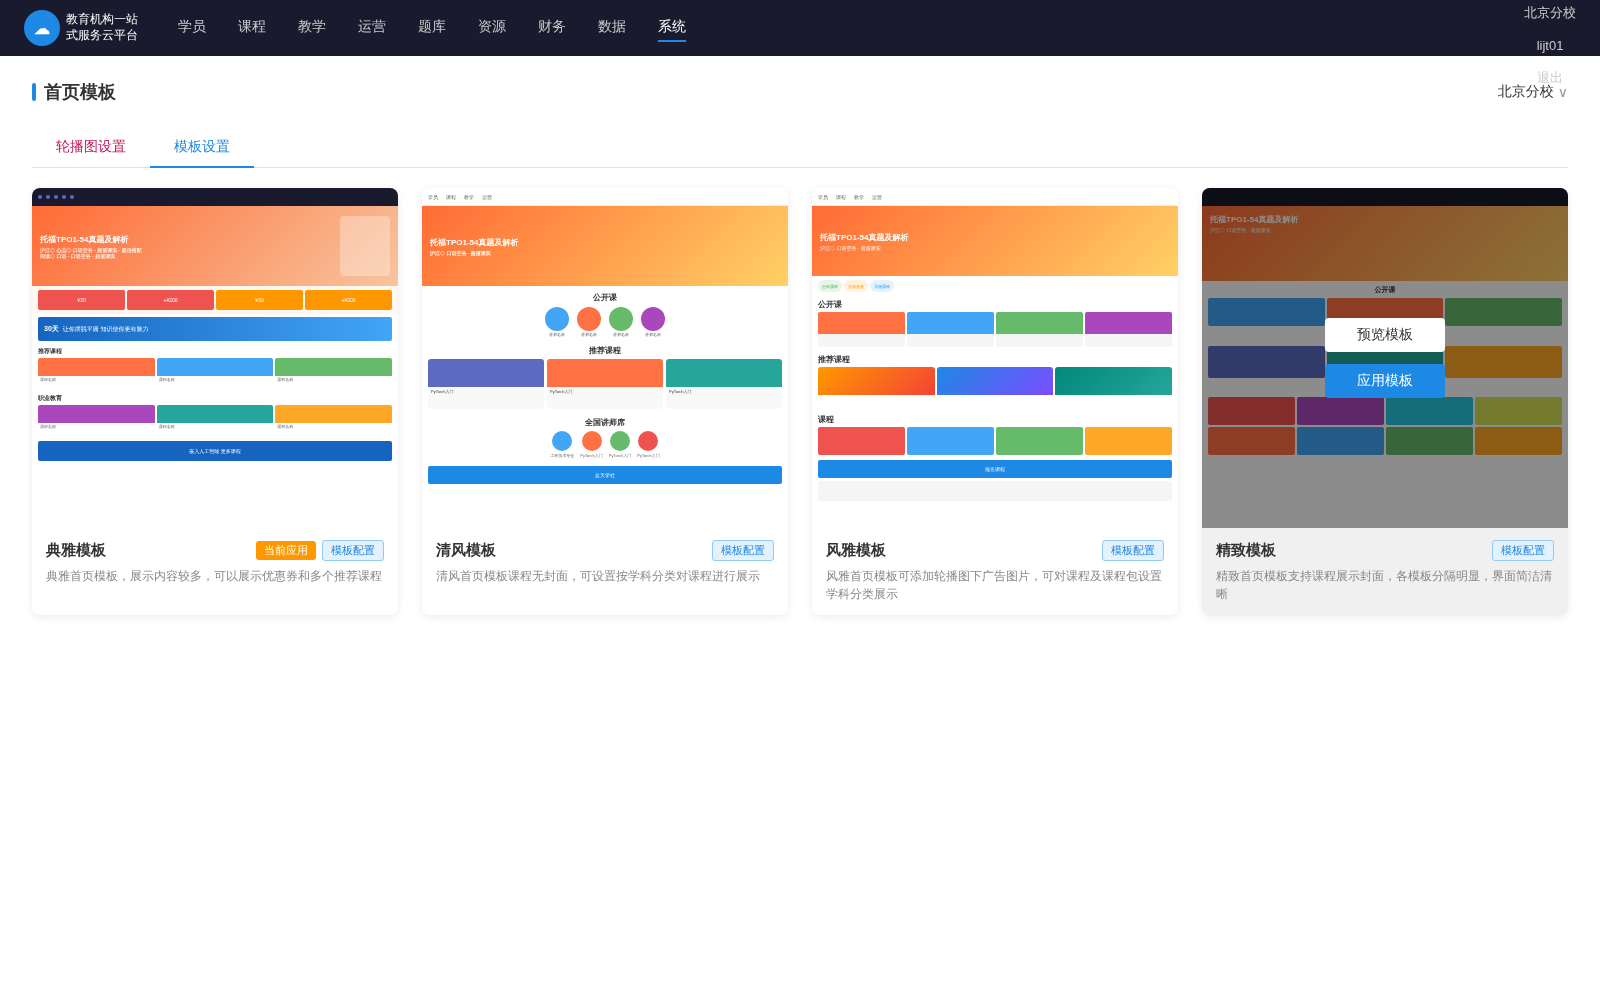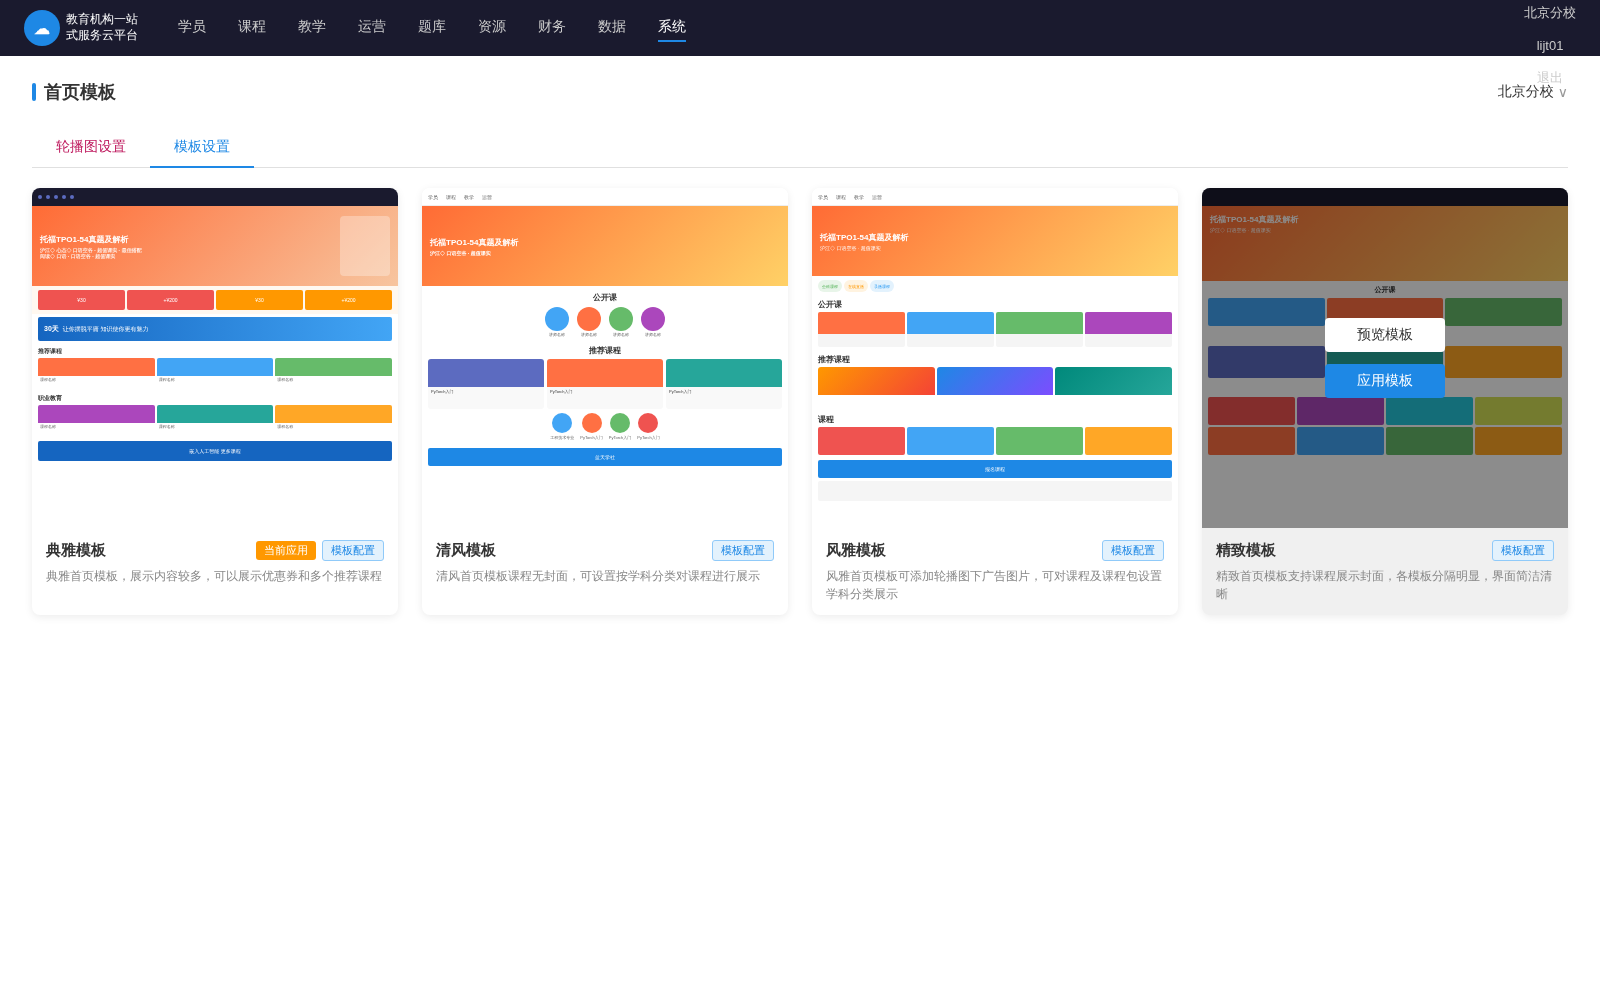--- a/index.html
+++ b/index.html
@@ -757,20 +757,21 @@
           <div class="t2-course-card">
             <div class="t2-course-card-thumb bg-orange"></div>
             <div class="t2-course-card-info">PyTorch入门</div>
           </div>
           <div class="t2-course-card">
             <div class="t2-course-card-thumb bg-teal"></div>
             <div class="t2-course-card-info">PyTorch入门</div>
           </div>
         </div>
 
+        <div class="t2-teacher-label">全国讲师席</div>
         <div class="t2-teachers">
           <div class="t2-teacher">
             <div class="t2-teacher-avatar bg-blue"></div>
             <div class="t2-teacher-name">工程技术专业</div>
           </div>
           <div class="t2-teacher">
             <div class="t2-teacher-avatar bg-orange"></div>
             <div class="t2-teacher-name">PyTorch入门</div>
           </div>
           <div class="t2-teacher">

